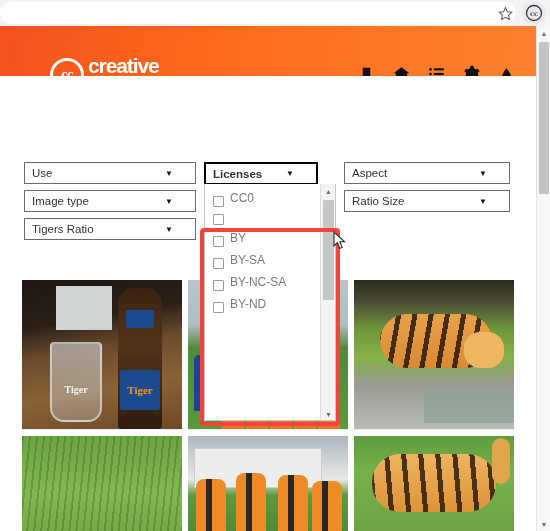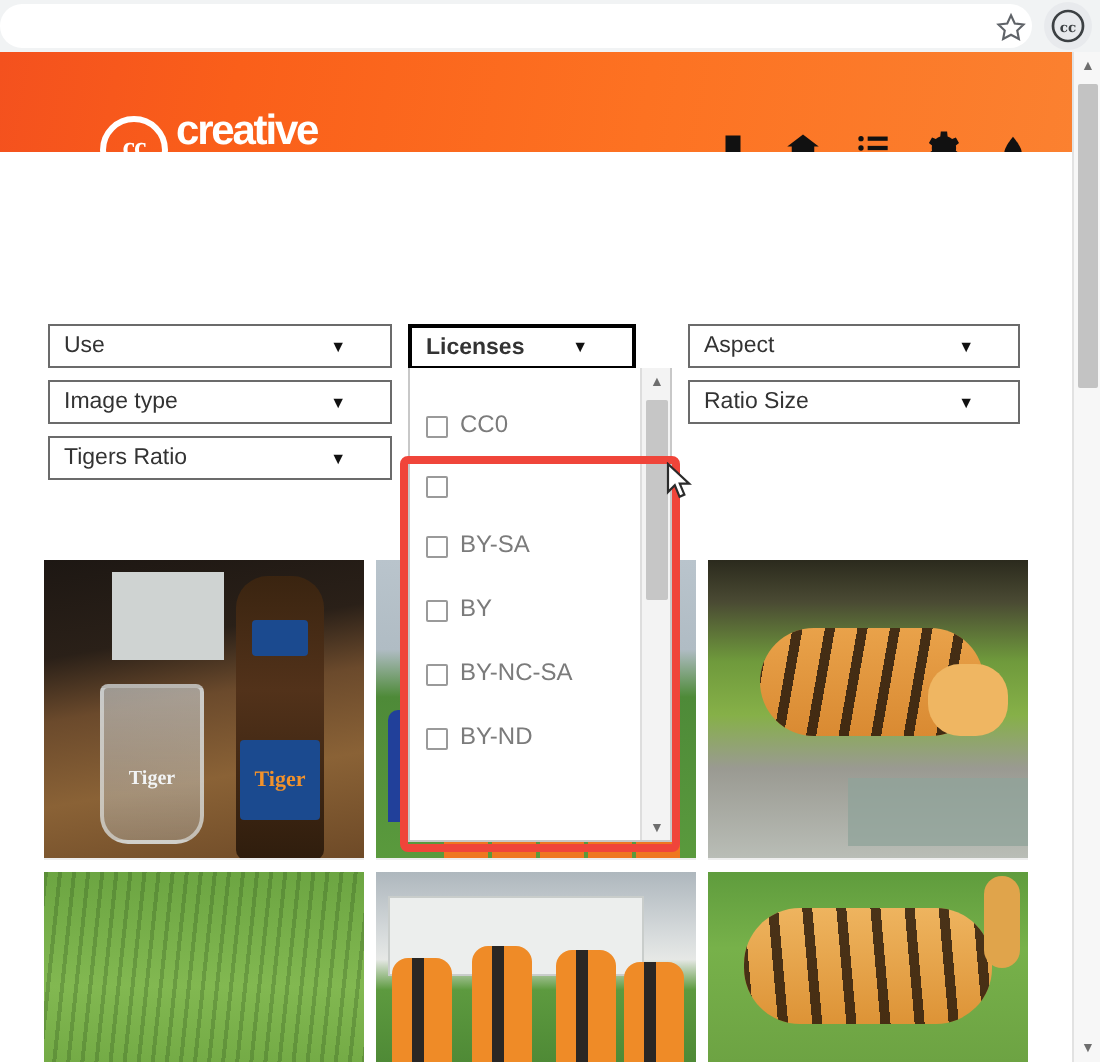--- a/index.html
+++ b/index.html
@@ -92,24 +92,23 @@
   .sel.open{ border:2px solid #000; font-weight:bold; height:23px; }
 
   
   .dd-panel{
     position:absolute; left:204px; top:108px; width:132px; height:237px;
     background:#fff; border:1px solid #c8c8c8; border-top:none;
     overflow:hidden; z-index:30;
   }
   .dd-list{ position:absolute; left:0; top:0; width:116px; padding:5px 0 0 8px; }
   .dd-item{
-    display:flex; align-items:center; gap:6px;
+    display:flex; align-items:flex-end; gap:6px;
     font-size:12px; color:#7b7b7b; line-height:18px; margin-bottom:4px;
     cursor:pointer;
-    margin-top:14px;
   }
   .cbx{
     width:11px; height:11px; border:1.4px solid #9a9a9a; background:#fff;
     flex:0 0 11px; margin-top:3px; border-radius:1px;
   }
   .dd-label{ word-break:break-word; }
 
   
   .dd-sb{
     position:absolute; right:0; top:0; width:15px; height:237px;
@@ -304,25 +303,25 @@
     <div class="dd-list">
       <div class="dd-item">
         <span class="cbx"></span>
         <span class="dd-label">CC0</span>
       </div>
       <div class="dd-item">
         <span class="cbx"></span>
       </div>
       <div class="dd-item">
         <span class="cbx"></span>
+        <span class="dd-label">BY</span>
+      </div>
+      <div class="dd-item">
+        <span class="cbx"></span>
         <span class="dd-label">BY-SA</span>
-      </div>
-      <div class="dd-item">
-        <span class="cbx"></span>
-        <span class="dd-label">BY</span>
       </div>
       <div class="dd-item">
         <span class="cbx"></span>
         <span class="dd-label">BY-NC-SA</span>
       </div>
       <div class="dd-item">
         <span class="cbx"></span>
         <span class="dd-label">BY-ND</span>
       </div>
     </div>

